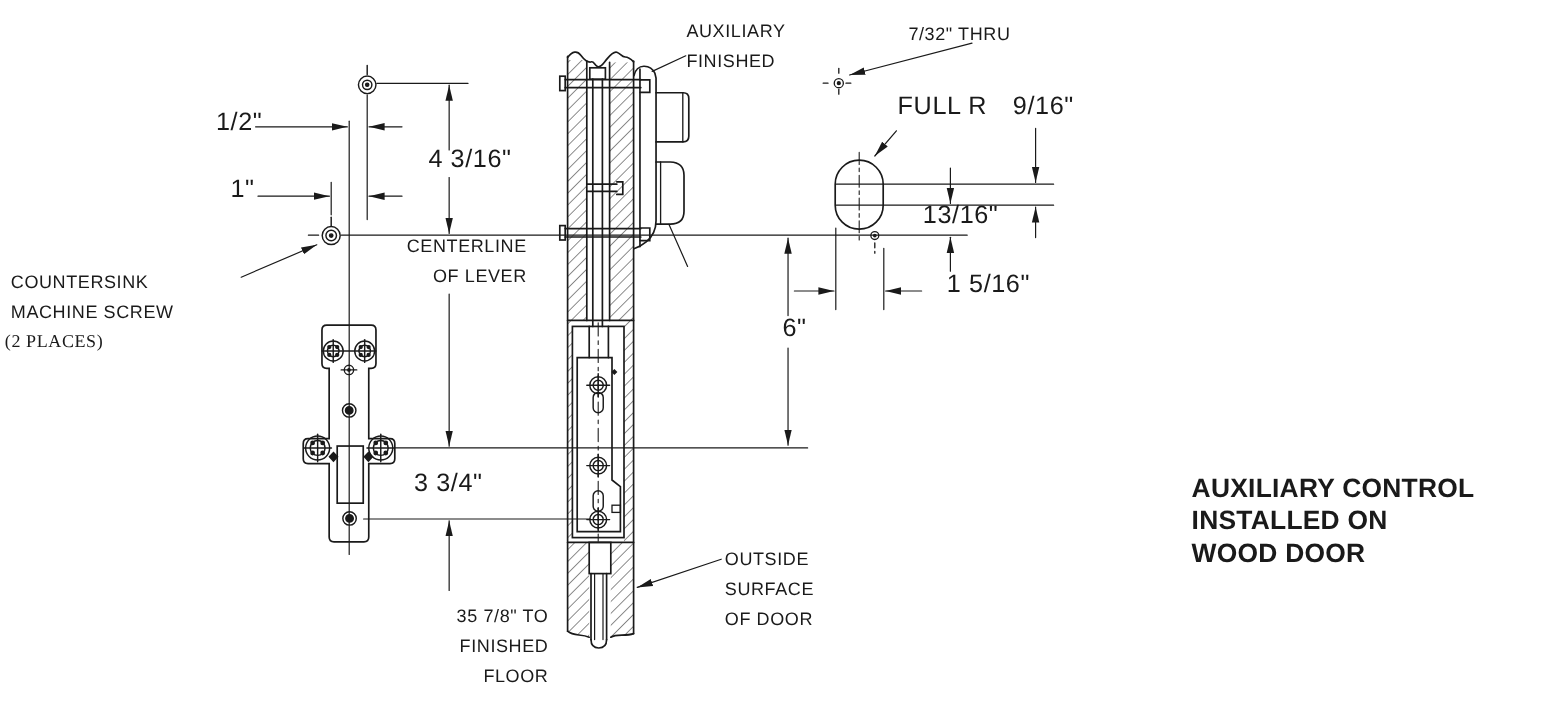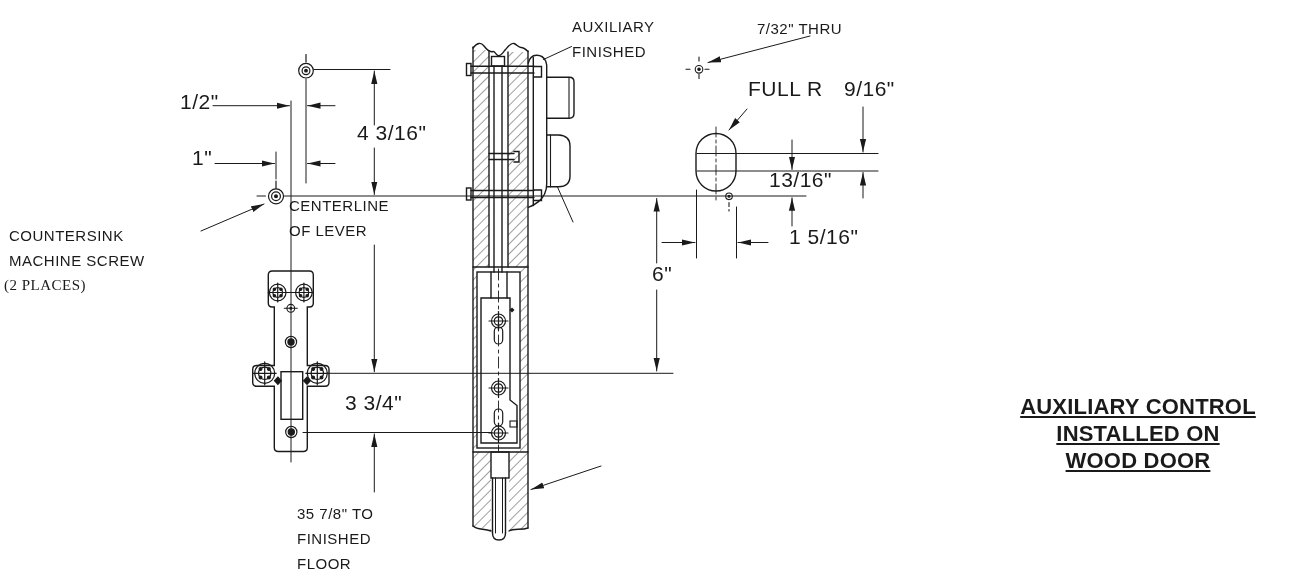--- a/index.html
+++ b/index.html
@@ -1,23 +1,23 @@
 <!DOCTYPE html>
 <html><head>
 <meta charset="utf-8">
 <style>
   html,body{margin:0;padding:0;background:#fff;}
   #stage{position:relative;width:1290px;height:586px;background:#fff;overflow:hidden;
          font-family:"Liberation Sans",sans-serif;color:#1a1a1a;}
   #lineart{position:absolute;left:0;top:0;}
   .txt{position:absolute;white-space:nowrap;font-size:21px;line-height:21px;letter-spacing:.5px;}
   .blk{position:absolute;font-size:15px;line-height:25px;letter-spacing:.5px;white-space:nowrap;}
-  .ctr{text-align:left;}
-  .caption{position:absolute;font-size:22px;line-height:27px;font-weight:bold;text-align:center;
-           letter-spacing:.2px;white-space:nowrap;text-decoration:underline;}
+  .ctr{text-align:right;}
+  .caption{position:absolute;font-size:22px;line-height:27px;font-weight:bold;text-align:left;
+           letter-spacing:.2px;white-space:nowrap;}
   .neg5{margin-left:-5px;font-family:Liberation Serif, serif;}
 </style>
 </head>
 <body>
 
 <div id="stage">
 
 <svg id="lineart" width="1290" height="586" viewBox="0 0 1290 586">
   <defs>
     <marker id="arr" markerUnits="userSpaceOnUse" markerWidth="14" markerHeight="8" refX="13" refY="4" orient="auto">
@@ -290,20 +290,25 @@
 
   <div class="txt" style="left:652px;top:263px">6"</div>
   <div class="txt" style="left:345px;top:392px">3 3/4"</div>
 
   <div class="blk ctr" style="left:297px;top:501px;width:160px">
     <div>35 7/8" TO</div>
     <div>FINISHED</div>
     <div>FLOOR</div>
   </div>
 
+  <div class="blk" style="left:604px;top:454px">
+    <div>OUTSIDE</div>
+    <div>SURFACE</div>
+    <div>OF DOOR</div>
+  </div>
 
   <div class="caption" style="left:993px;top:393px;width:290px">
     <div>AUXILIARY CONTROL</div>
     <div>INSTALLED ON</div>
     <div>WOOD DOOR</div>
   </div>
 
 </div>
 
 </body></html>

